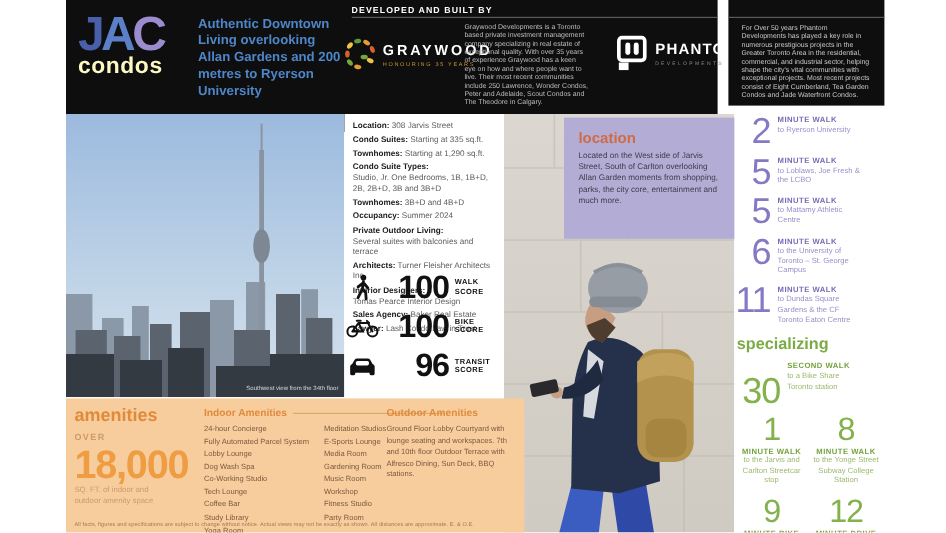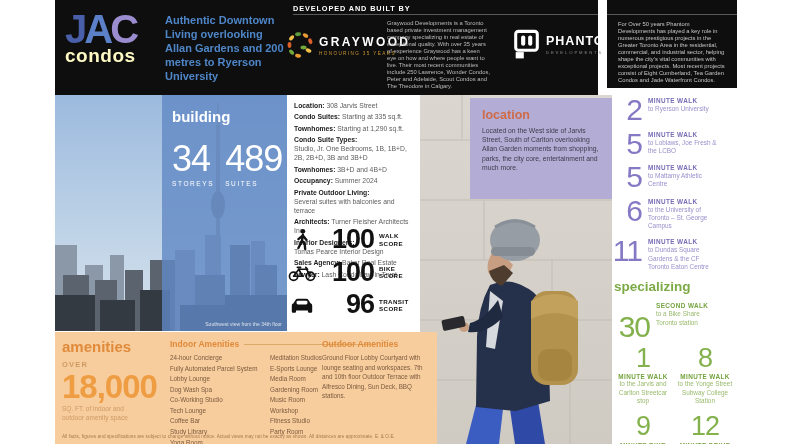--- a/index.html
+++ b/index.html
@@ -182,33 +182,20 @@
         <rect x="200" y="170" width="22" height="66"></rect>
       </g>
       <g fill="#333a42">
         <rect x="0" y="200" width="40" height="36"></rect>
           <rect x="45" y="205" width="35" height="31"></rect>
         <rect x="85" y="195" width="30" height="41"></rect>
           <rect x="125" y="210" width="45" height="26"></rect>
         <rect x="170" y="200" width="62" height="36"></rect>
       </g>
     </svg>
-    <div class="bld-overlay">
-      <div class="bld-title">building</div>
-      <div class="bld-stats">
-        <div>
-          <div class="stat-value">34</div>
-          <div class="stat-label">STOREYS</div>
-        </div>
-        <div>
-          <div class="stat-value">489</div>
-          <div class="stat-label">SUITES</div>
-        </div>
-      </div>
-    </div>
     <div class="photo-caption">Southwest view from the 34th floor</div>
   </div>
 
   <div class="details">
     <div class="d-row"><span class="d-label">Location:</span> <span>308 Jarvis Street</span></div>
     <div class="d-row"><span class="d-label">Condo Suites:</span> <span>Starting at 335 sq.ft.</span></div>
     <div class="d-row"><span class="d-label">Townhomes:</span> <span>Starting at 1,290 sq.ft.</span></div>
     <div class="d-row block"><span class="d-label">Condo Suite Types:</span> <span>Studio, Jr. One Bedrooms, 1B, 1B+D, 2B, 2B+D, 3B and 3B+D</span></div>
     <div class="d-row"><span class="d-label">Townhomes:</span> <span>3B+D and 4B+D</span></div>
     <div class="d-row"><span class="d-label">Occupancy:</span> <span>Summer 2024</span></div>

